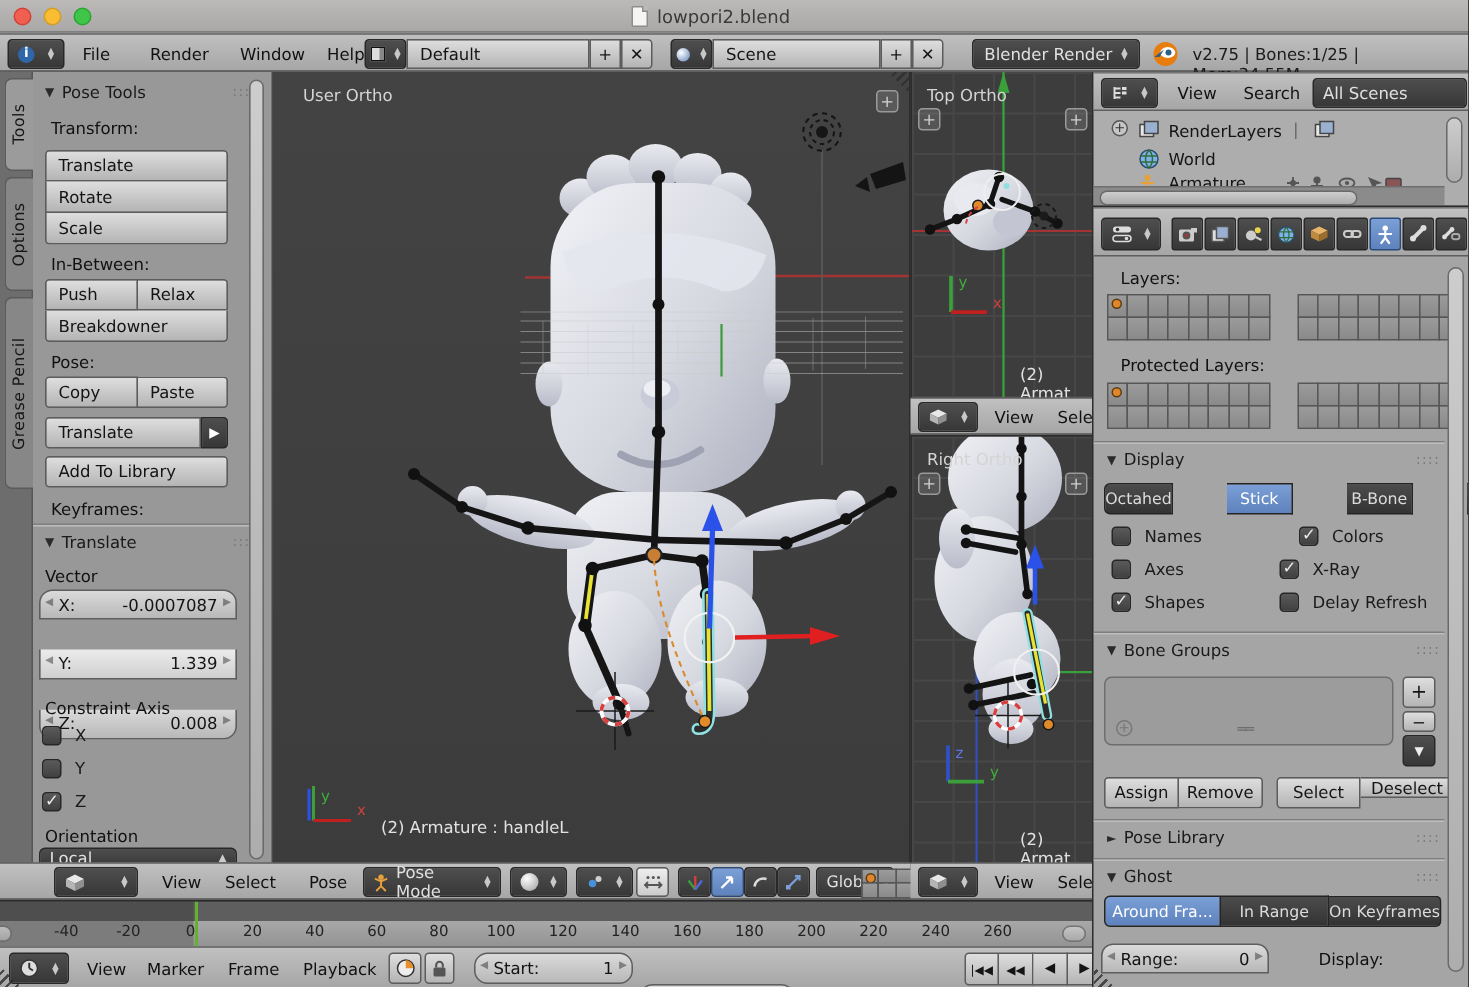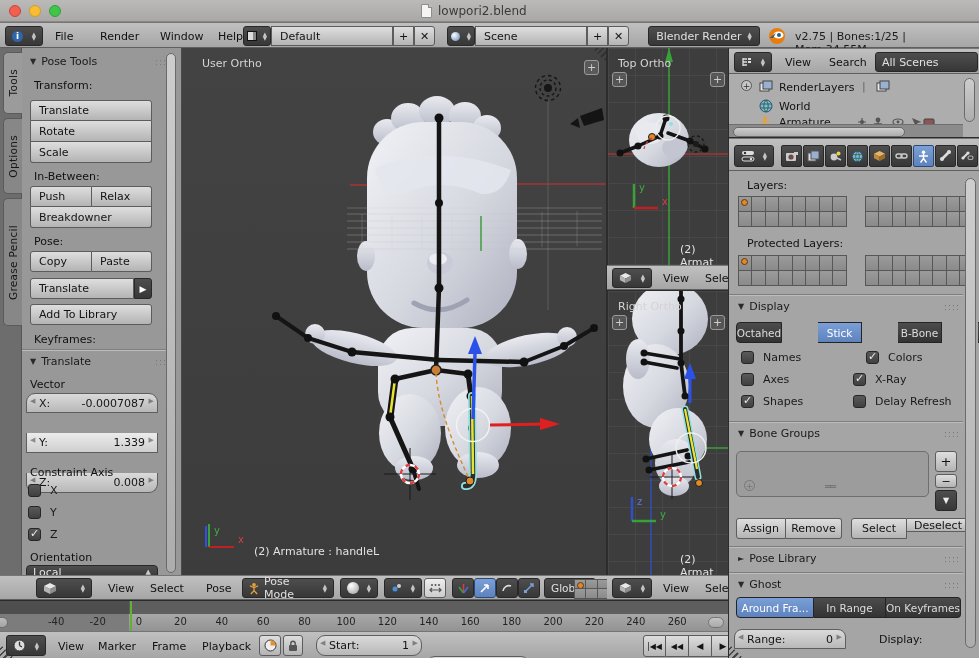--- a/index.html
+++ b/index.html
@@ -852,21 +852,21 @@
     <div class="abs scroll-pill" style="left:236px;top:40px;width:11px;height:470px;"></div>
     <div class="corner" style="left:0;bottom:0;clip-path:polygon(0 0,0 100%,100% 100%);"></div>
   </div>
 
   <div class="abs" style="left:0;top:600px;width:728px;height:58px;overflow:hidden;border-top:1px solid #2a2a2a;">
     <div class="abs" style="left:0;top:0;width:728px;height:13px;background:#5e5e5e;">
       <div class="abs" style="left:0;top:0;width:129px;height:13px;background:#4e4e4e;"></div>
     </div>
     <div class="abs" style="left:0;top:13px;width:728px;height:17px;background:linear-gradient(#a8a8a8,#939393);">
       <div class="abs" style="left:0;top:0;width:129px;height:17px;background:#7c7c7c;"></div>
-      <div class="abs" style="left:12px;top:2px;width:728px;height:14px;text-align:right;">
+      <div class="abs" style="left:0;top:2px;width:728px;height:14px;text-align:right;">
           <span class="tick" style="left: 44.2px;">-40</span>
           <span class="tick" style="left: 85.6px;">-20</span>
           <span class="tick" style="left: 127px;">0</span>
           <span class="tick" style="left: 168.4px;">20</span>
           <span class="tick" style="left: 209.8px;">40</span>
           <span class="tick" style="left: 251.2px;">60</span>
           <span class="tick" style="left: 292.6px;">80</span>
           <span class="tick" style="left: 334px;">100</span>
           <span class="tick" style="left: 375.4px;">120</span>
           <span class="tick" style="left: 416.8px;">140</span>

